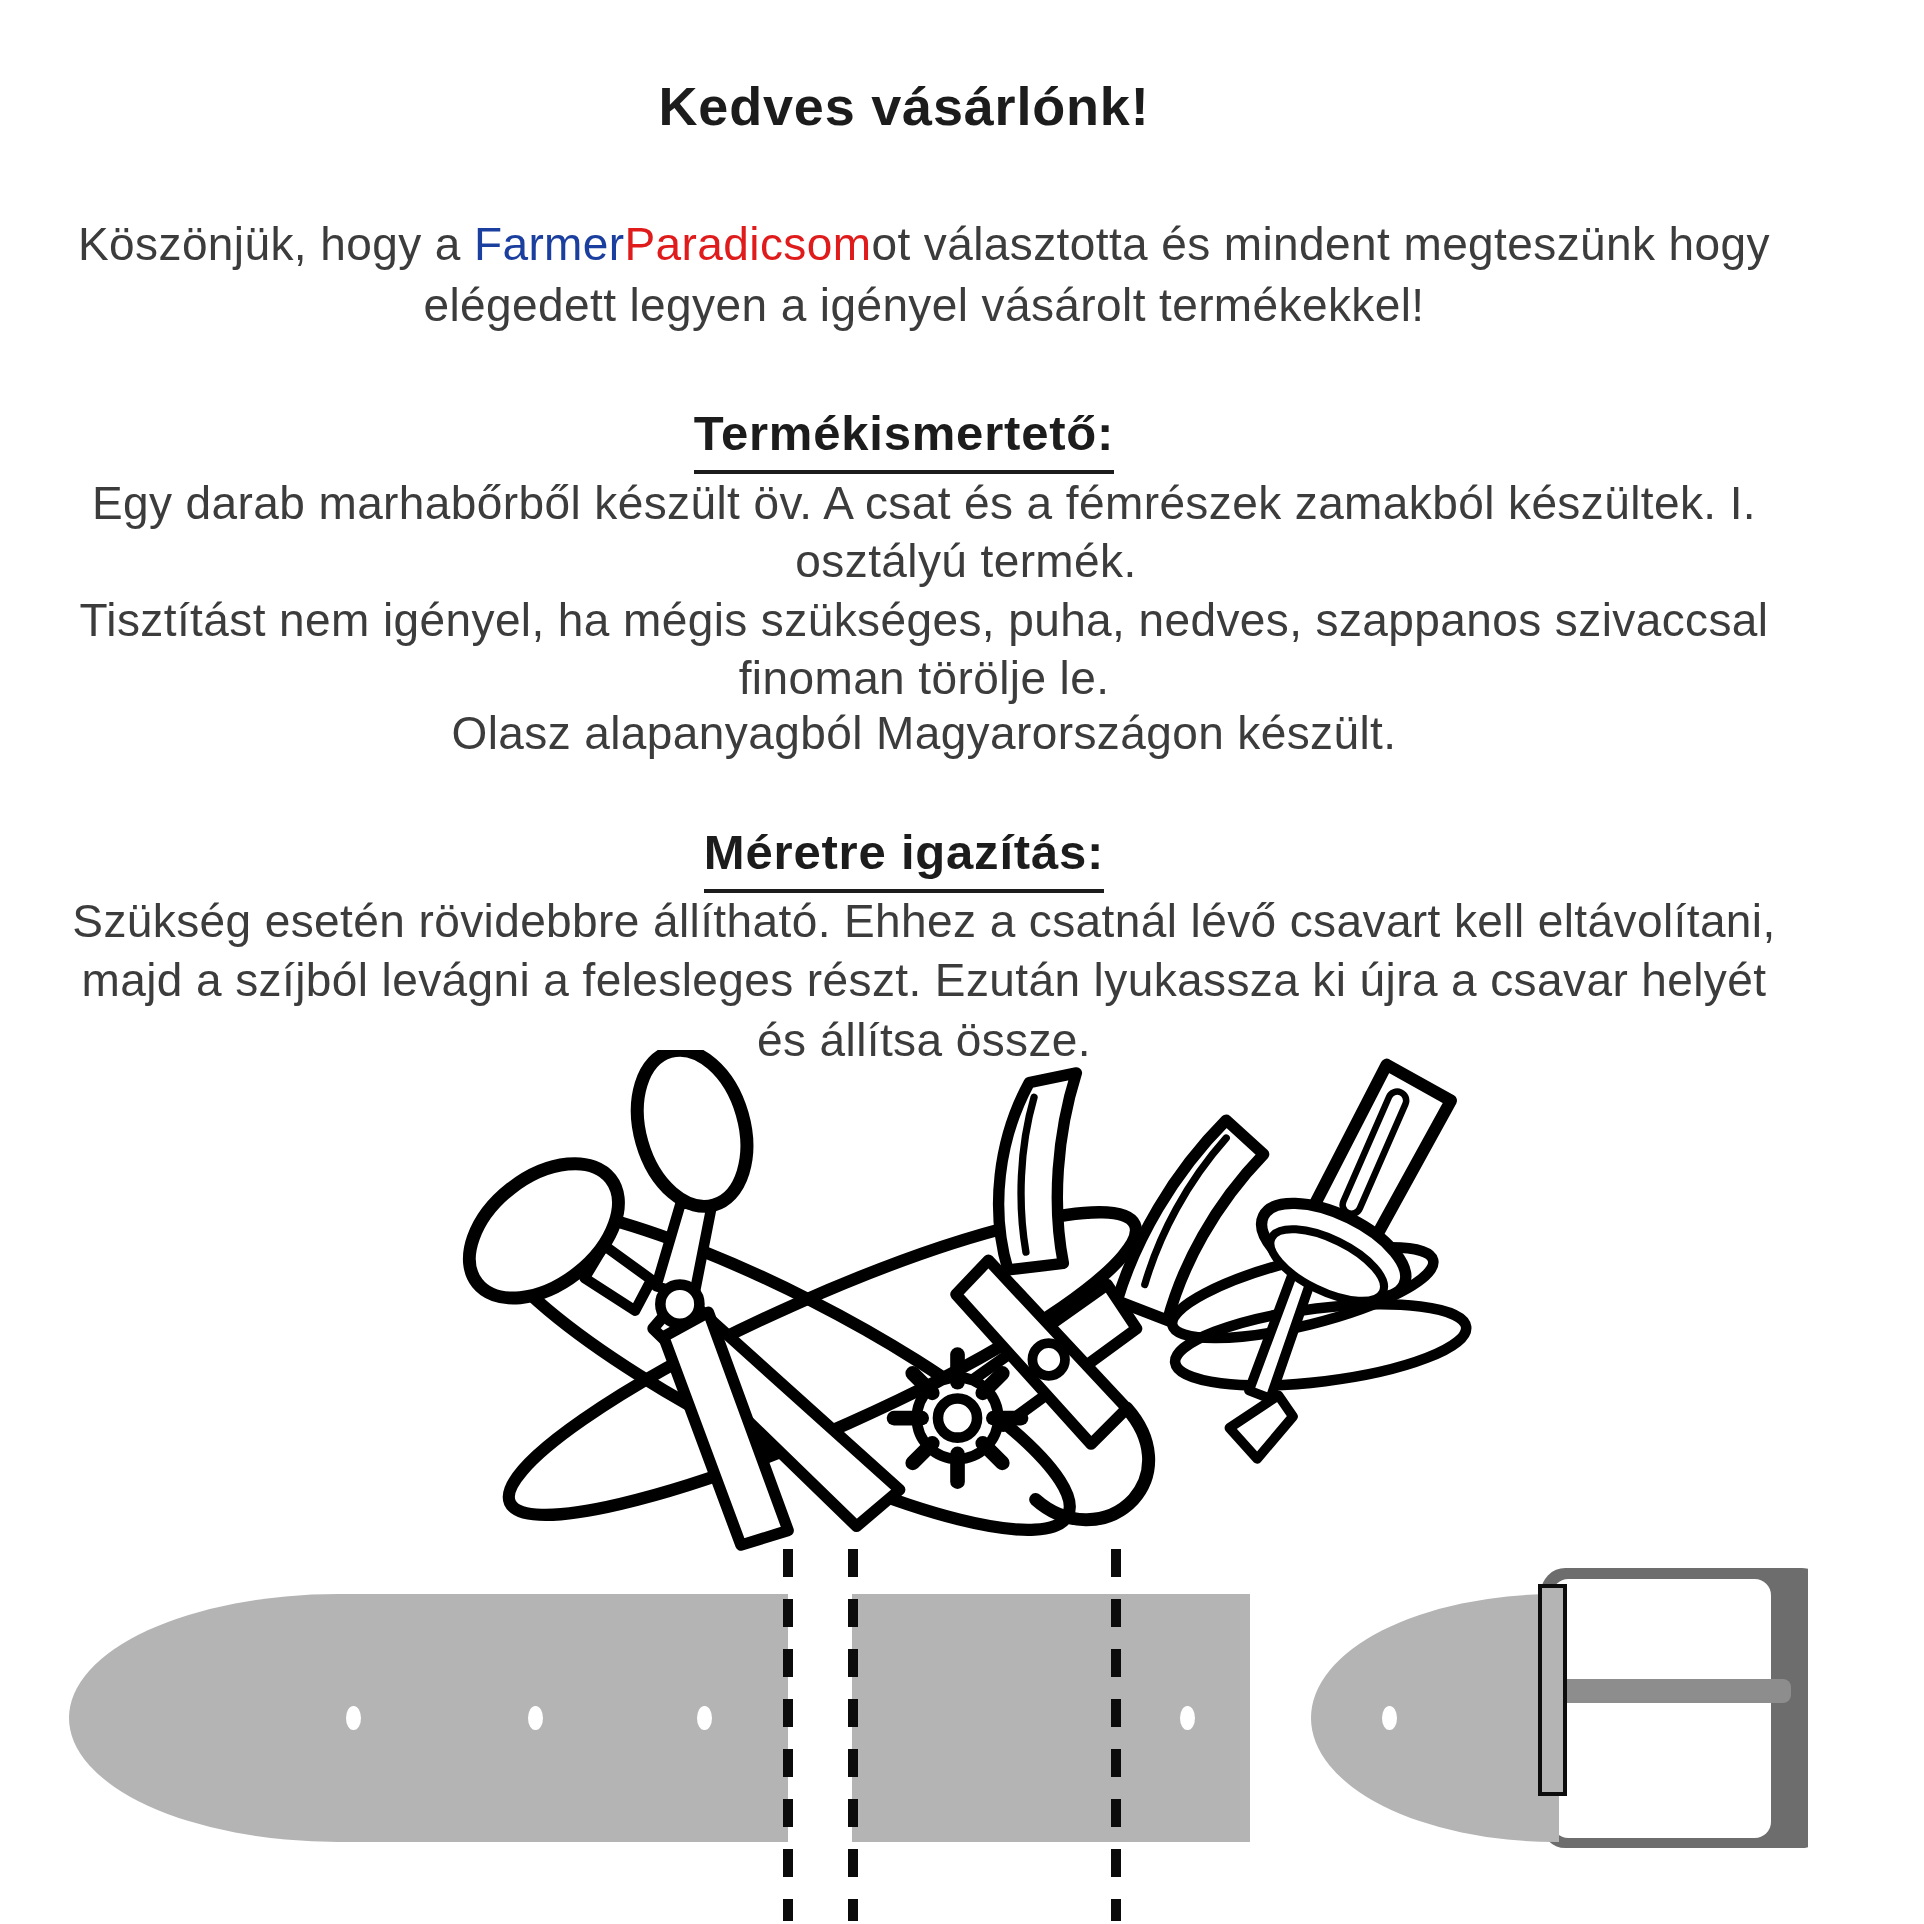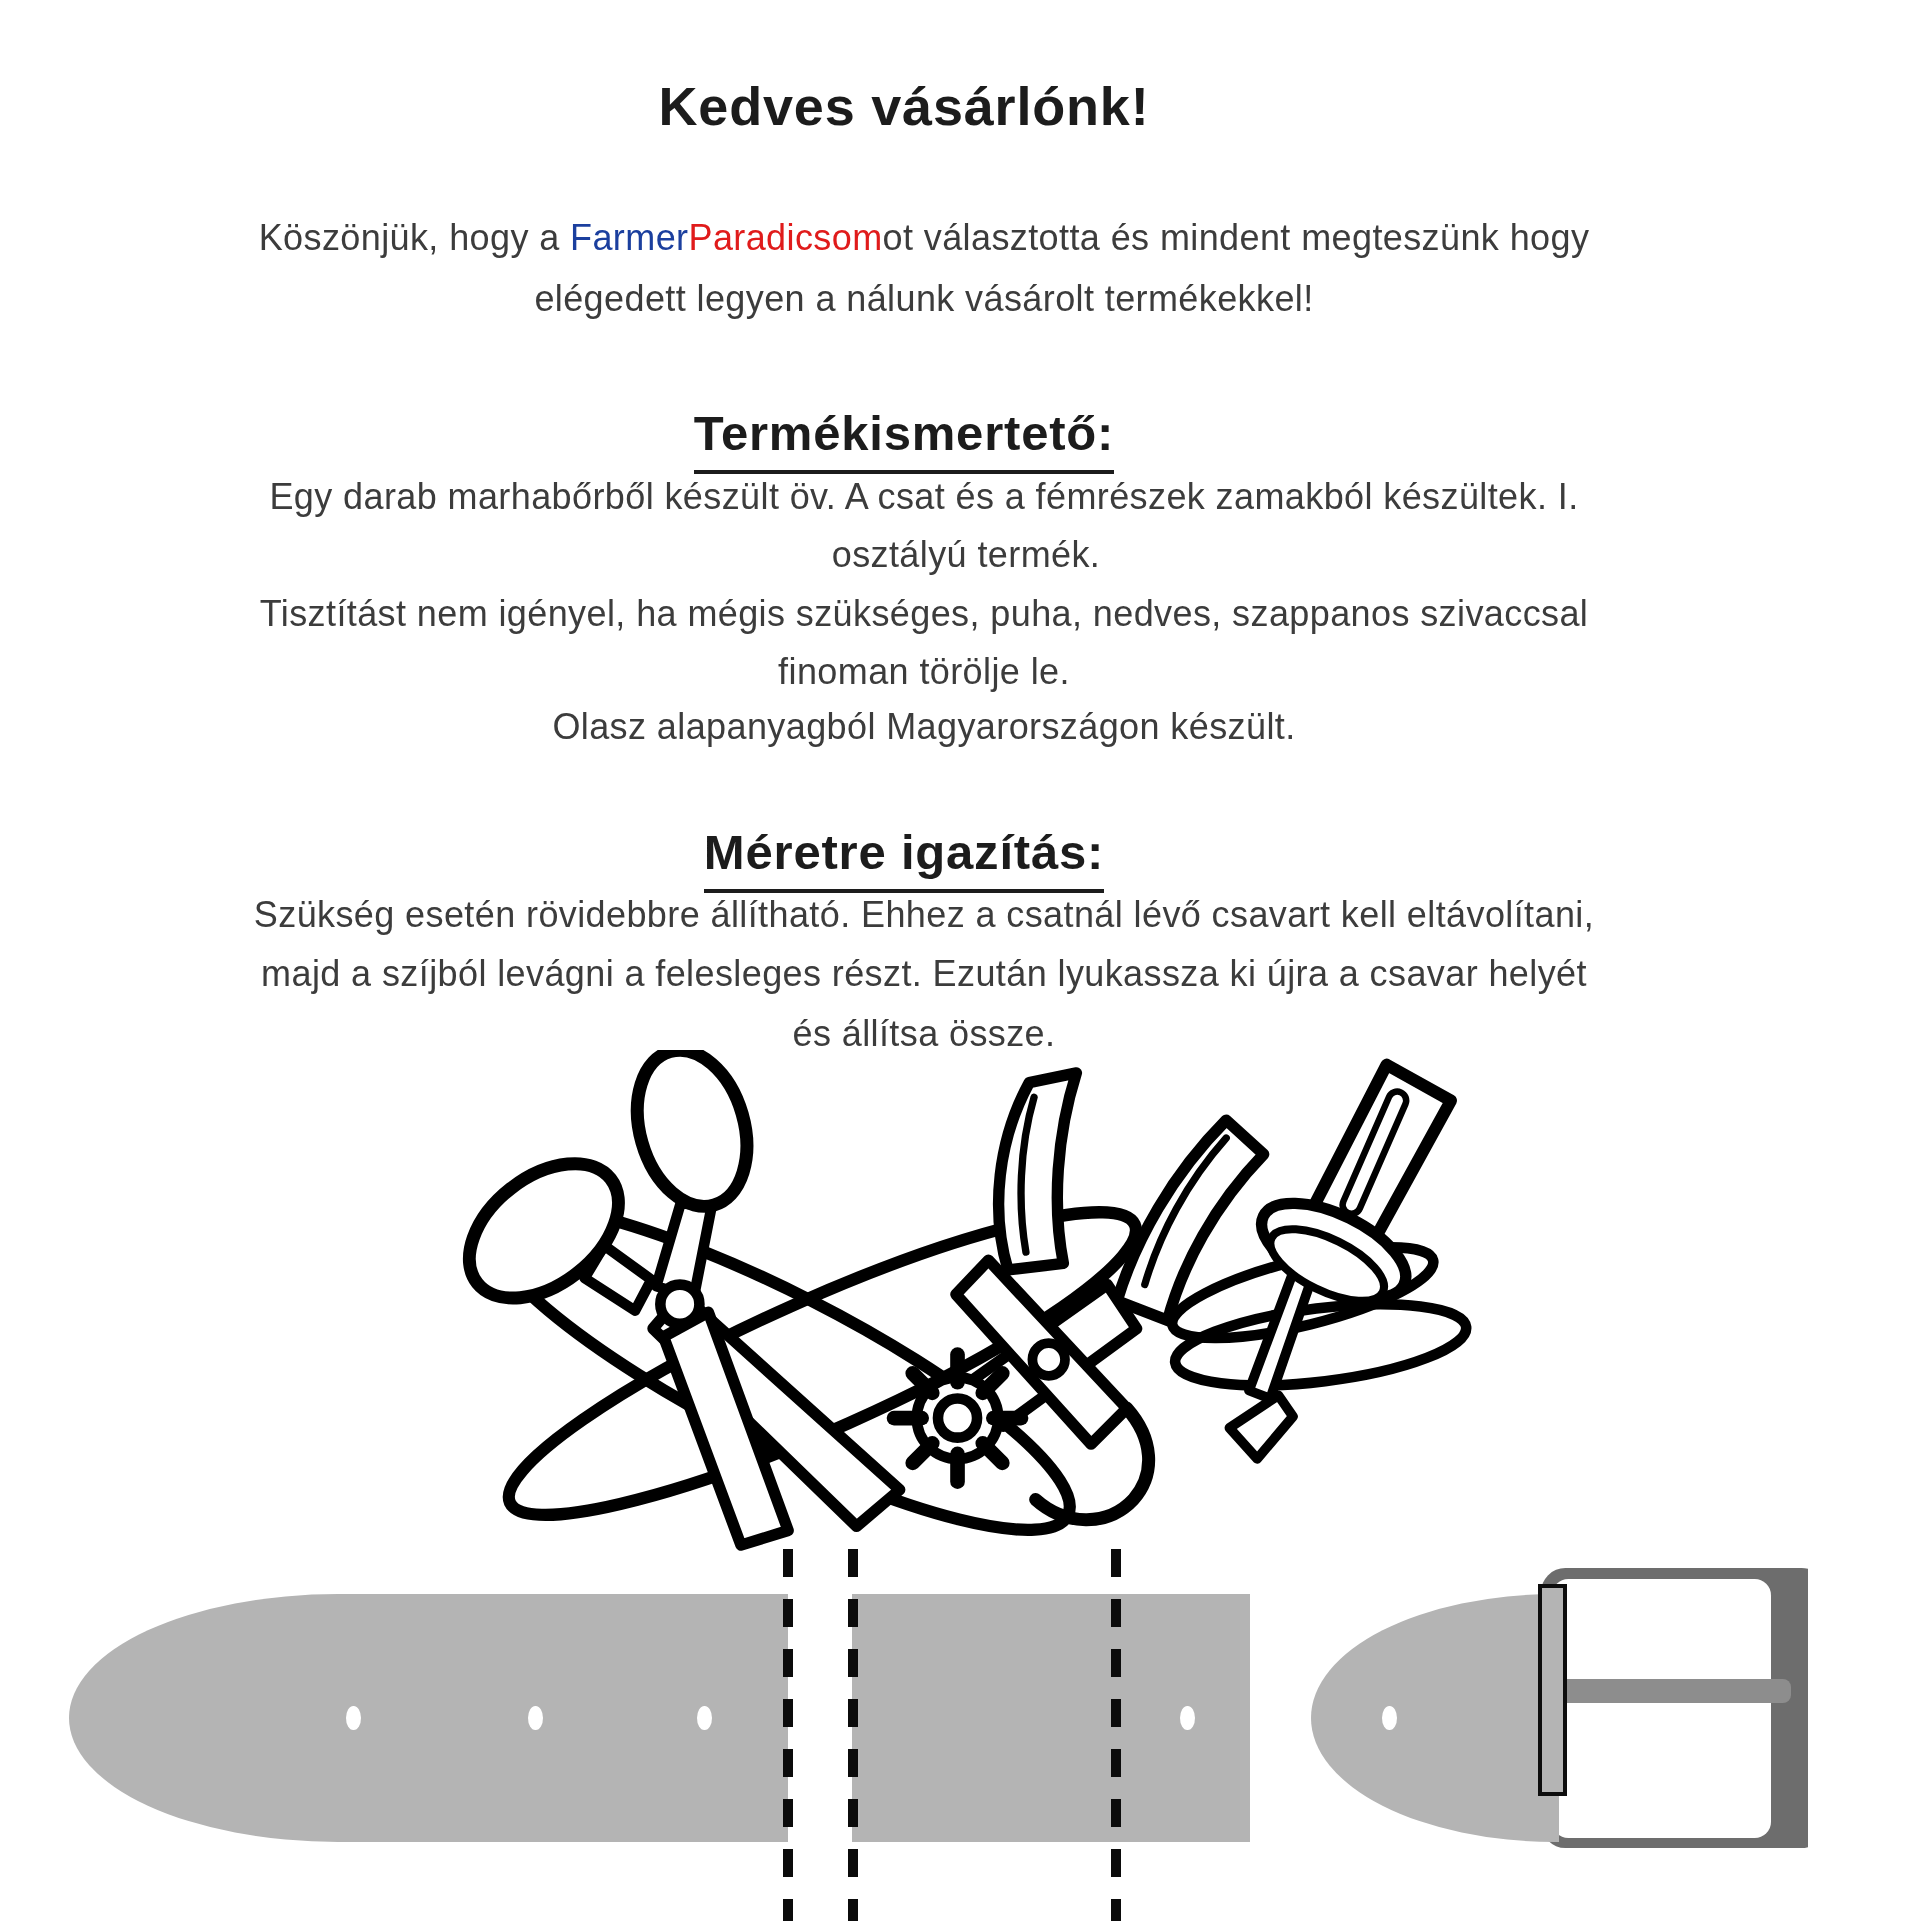--- a/index.html
+++ b/index.html
@@ -6,21 +6,21 @@
   html,body { background:#ffffff; }
   .canvas {
     position:relative; width:1808px; height:1924px; background:#fff;
     font-family:"Liberation Sans", sans-serif; overflow:hidden;
   }
   .center-text { position:absolute; left:0; width:100%; text-align:center; white-space:nowrap; }
   .title {
     top:75px; font-size:54px; font-weight:700; letter-spacing:0.8px; color:var(--heading-black,#1c1c1c);
   }
   .body-line {
-    font-size:36px; font-weight:400; color:var(--text-dark,#3c3c3c); letter-spacing:0.4px;padding-left:40px;
+    font-size:46px; font-weight:400; color:var(--text-dark,#3c3c3c); letter-spacing:0.4px;padding-left:40px;
   }
   .intro-l1 { top:217px; }
   .intro-l2 { top:278px; }
   .brand-blue { color:var(--brand-blue,#1b3f9e); }
   .brand-red  { color:var(--brand-red,#e01b1b); }
   .section-heading { font-size:49px; font-weight:700; letter-spacing:0.8px; color:var(--heading-black,#1c1c1c); }
   .section-heading .u { display:inline-block; border-bottom:4.9px solid var(--heading-black,#1c1c1c); padding-bottom:9px; }
   .h-product { top:405px; }
   .h-sizing  { top:824px; }
   .p1-0 { top:476px; } .p1-1 { top:534px;margin-left:42px; } .p1-2 { top:593px; } .p1-3 { top:651px; } .p1-4 { top:706px; }
@@ -60,21 +60,21 @@
   }
 </style>
 </head>
 <body>
 
 <div class="canvas">
 
   <div class="center-text title">Kedves vásárlónk!</div>
 
   <div class="center-text body-line intro-l1"><span>Köszönjük, hogy a </span><span class="brand-blue">Farmer</span><span class="brand-red">Paradicsom</span><span>ot választotta és mindent megteszünk hogy</span></div>
-  <div class="center-text body-line intro-l2">elégedett legyen a nálunk vásárolt termékekkel!</div>
+  <div class="center-text body-line intro-l2">elégedett legyen a igényel vásárolt termékekkel!</div>
 
   <div class="center-text section-heading h-product"><span class="u">Termékismertető:</span></div>
   <div class="center-text body-line p1-0">Egy darab marhabőrből készült öv. A csat és a fémrészek zamakból készültek. I.</div>
   <div class="center-text body-line p1-1">osztályú termék.</div>
   <div class="center-text body-line p1-2">Tisztítást nem igényel, ha mégis szükséges, puha, nedves, szappanos szivaccsal</div>
   <div class="center-text body-line p1-3">finoman törölje le.</div>
   <div class="center-text body-line p1-4">Olasz alapanyagból Magyarországon készült.</div>
 
   <div class="center-text section-heading h-sizing"><span class="u">Méretre igazítás:</span></div>
   <div class="center-text body-line p2-0">Szükség esetén rövidebbre állítható. Ehhez a csatnál lévő csavart kell eltávolítani,</div>

